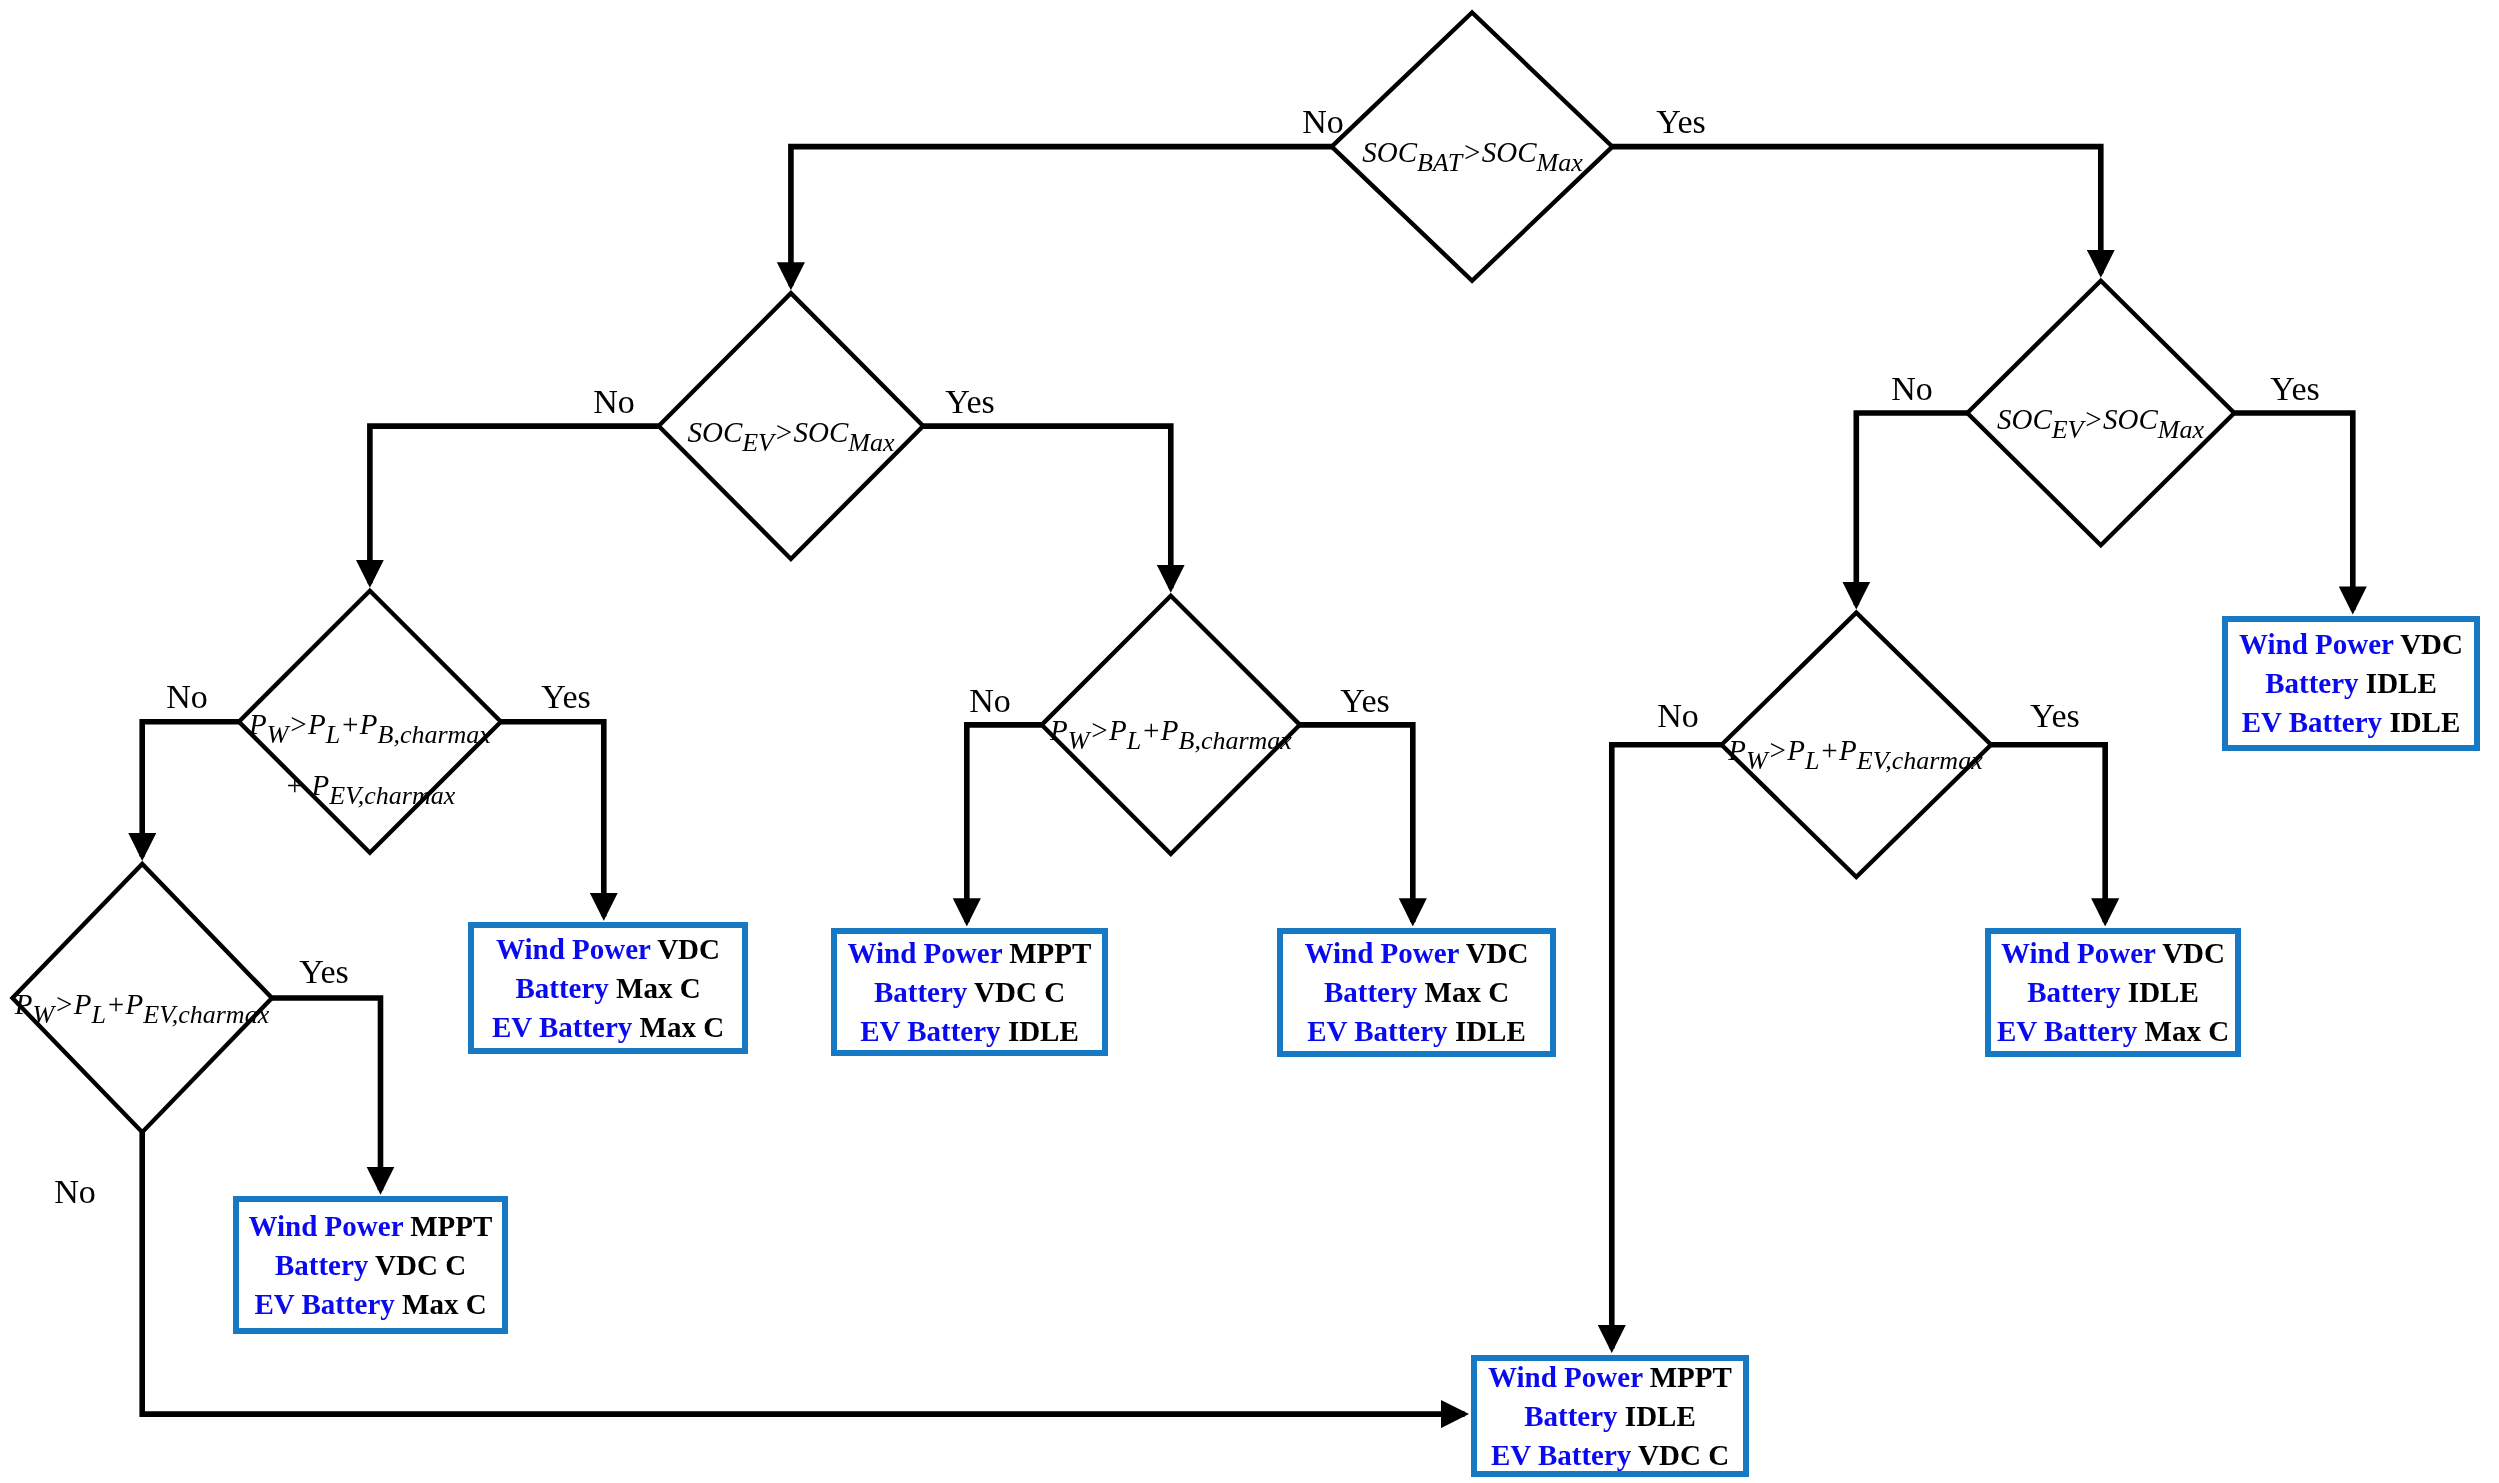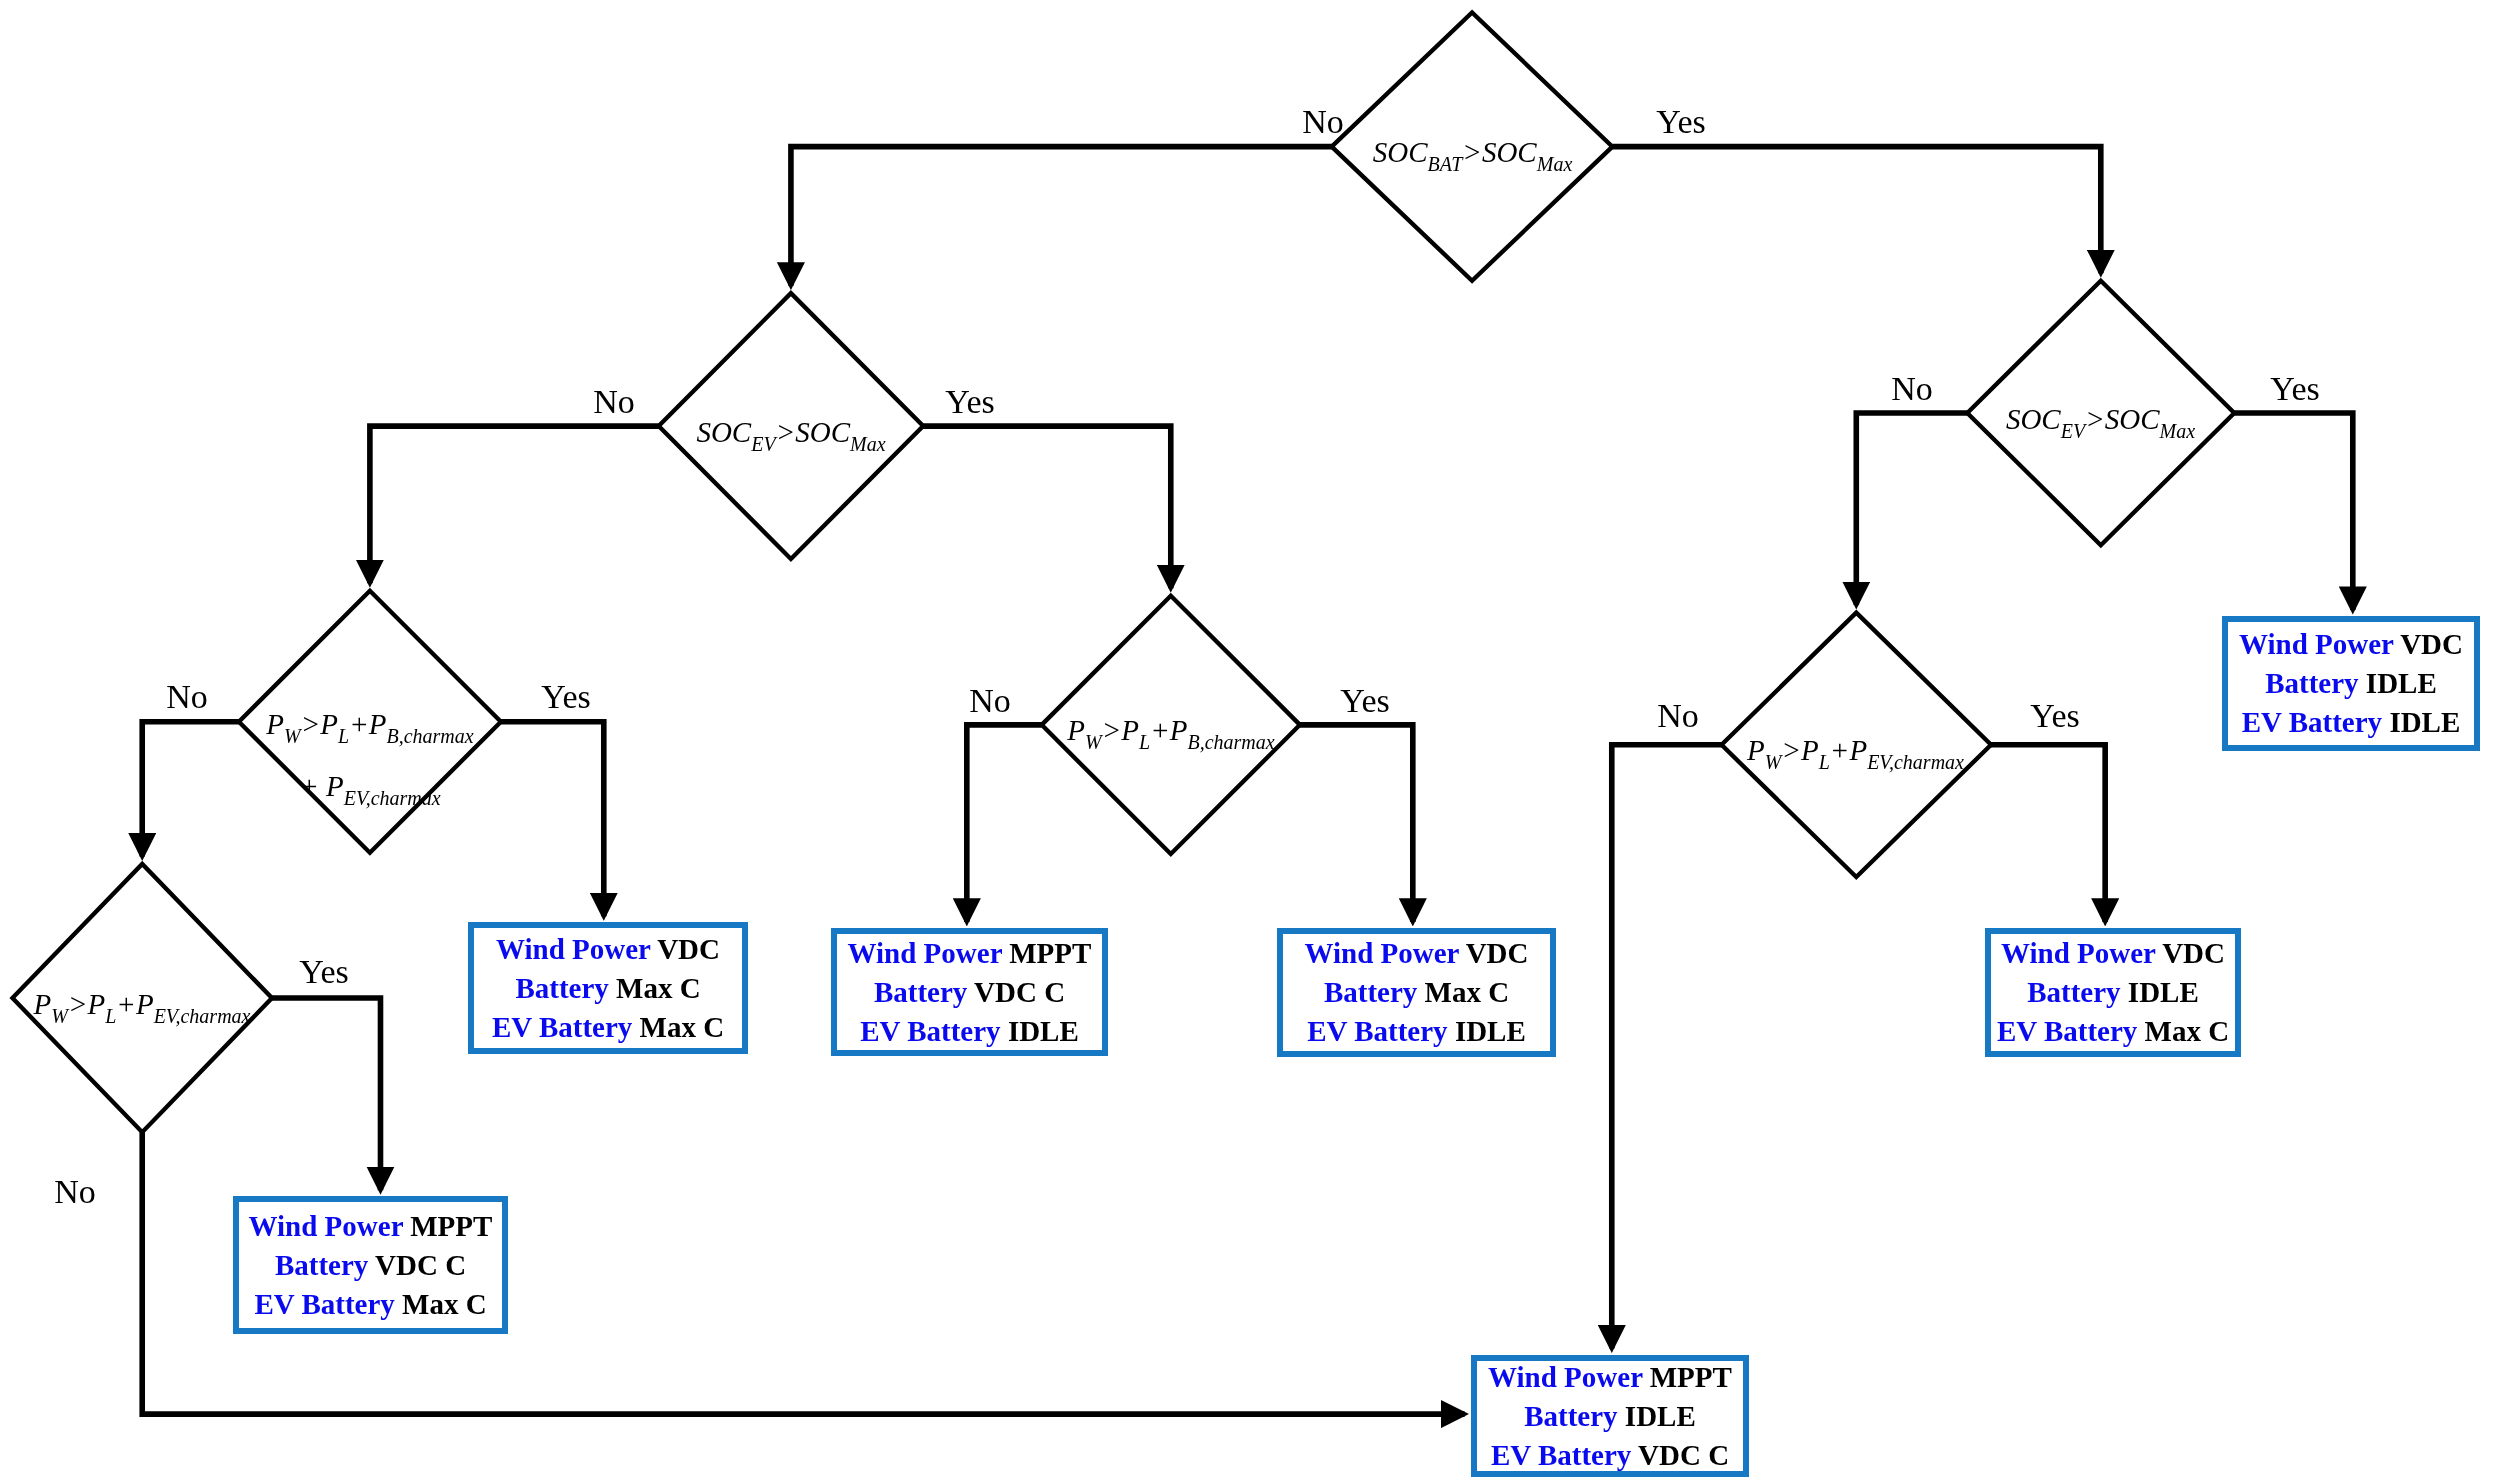--- a/index.html
+++ b/index.html
@@ -1,21 +1,21 @@
 <!DOCTYPE html>
 <html style="font-size:10px"><head>
 <meta charset="utf-8">
 <style>
   html,body{margin:0;padding:0;background:#ffffff;}
   #canvas{position:relative;width:2500px;height:1484px;background:#ffffff;
           font-family:"Liberation Serif","DejaVu Serif",serif;overflow:hidden;}
   #wires{position:absolute;left:0;top:0;width:2500px;height:1484px;}
   .cond{position:absolute;text-align:center;font-style:italic;font-size:29px;
         line-height:40px;color:#000;white-space:nowrap;}
-  .cond sub{font-size:20px;font-style:italic;vertical-align:-8.7px;letter-spacing:0px;}
+  .cond sub{font-size:26px;font-style:italic;vertical-align:-8.7px;letter-spacing:0px;}
   .cond2{line-height:50px;}
   .blabel{position:absolute;transform:translateX(-50%);font-size:34px;line-height:30px;
           color:#000;white-space:nowrap;}
   .rbox{position:absolute;border:6.2px solid #1779C4;background:#ffffff;
         display:flex;flex-direction:column;justify-content:center;align-items:center;
         text-align:center;font-weight:bold;font-size:29px;line-height:39px;white-space:nowrap;}
   .rbox .lbl{color:#0A0AEF;}
   .rbox .val{color:#000000;}
 </style>
 </head>

